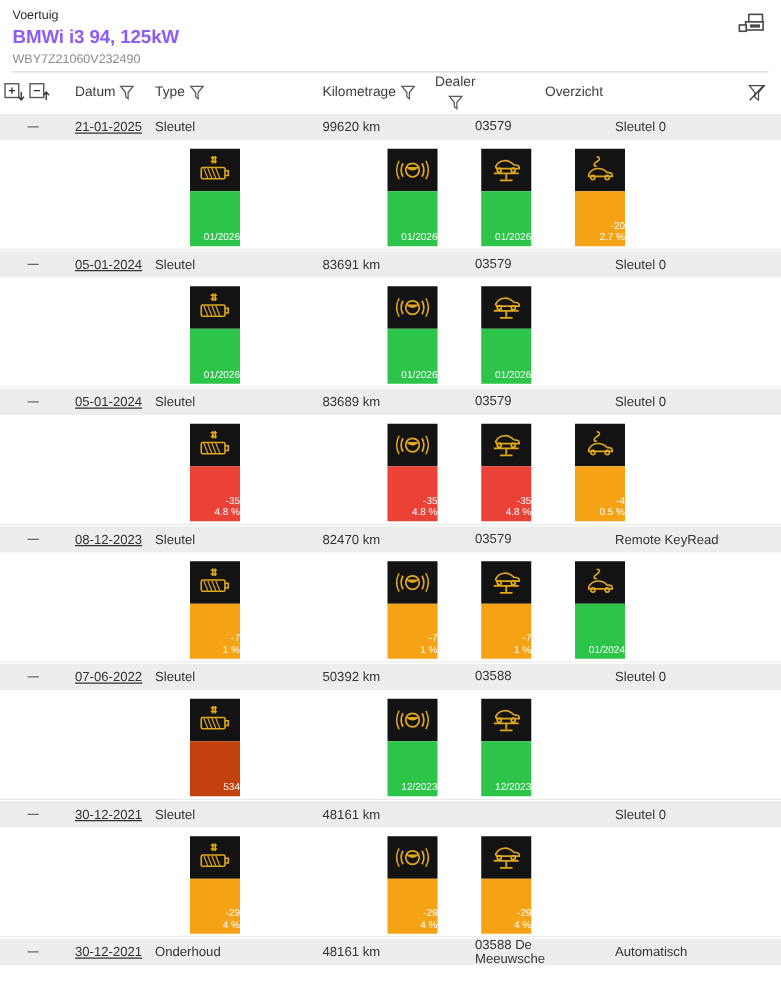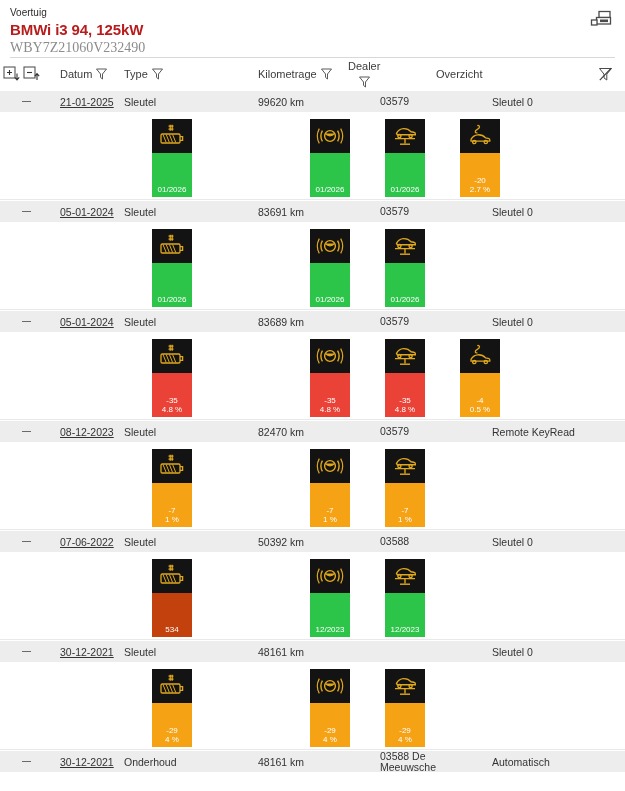--- a/index.html
+++ b/index.html
@@ -8,22 +8,22 @@
     background: #ffffff;
     font-family: "Liberation Sans", sans-serif;
     color: #1a1a1a;
     overflow: hidden;
   }
   #app { position: relative; width: 625px; height: 612px; }
 
   
   .hdr { position: relative; padding: 6px 10px 4px 10px; }
   .hdr-kicker { font-size: 10px; color: #2b2b2b; line-height: 13px; }
-  .hdr-title { font-size: 15px; font-weight: bold; color: #b91c1c; line-height: 20px; margin-top: 1px; letter-spacing: -0.1px; }
-  .hdr-vin { font-size: 14px; color: #8c8c8c; line-height: 13px; margin-top: 1px; font-family: Liberation Serif, serif; }
+  .hdr-title { font-size: 15px; font-weight: bold; color: #8b5cf6; line-height: 20px; margin-top: 1px; letter-spacing: -0.1px; }
+  .hdr-vin { font-size: 10px; color: #8c8c8c; line-height: 13px; margin-top: 1px; }
   .hdr-rule { position: absolute; left: 10px; right: 10px; bottom: 0; height: 1px; background: #d8d8d8; }
 
   .print-btn {
     position: absolute; top: 6px; right: 9px;
     width: 30px; height: 28px;
     display: flex; align-items: center; justify-content: center;
     cursor: pointer; background: transparent; border: 0;
   }
 
   
@@ -69,21 +69,21 @@
   
   .panel { position: relative; height: 88px; background: #ffffff; }
   .tile { position: absolute; top: 7px; width: 40px; }
   .tile-ico {
     height: 34px; background: #131313;
     display: flex; align-items: center; justify-content: center;
   }
   .tile-body {
     height: 44px;
     display: flex; flex-direction: column;
-    align-items: center; justify-content: flex-end;
+    align-items: flex-end; justify-content: flex-end;
     padding-bottom: 3px;
     color: #ffffff; font-size: 8px; line-height: 9px;
     text-align: center;
   }
   .t-col0 { left: 152px; }
   .t-col1 { left: 310px; }
   .t-col2 { left: 385px; }
   .t-col3 { left: 460px; }
   svg.ti { display: block; }
 
@@ -424,20 +424,35 @@
         <path d="M5 15.6h20M15 15.6v5"></path>
         <path d="M10 21.2h10"></path>
       </g>
     </svg>
           </div>
           <div class="tile-body" style="background:#f5a215">
             <span>-7</span>
             <span>1 %</span>
           </div>
         </div>
+        <div class="tile t-col3">
+          <div class="tile-ico">
+    <svg class="ti" width="30" height="26" viewBox="0 0 30 26">
+      <g stroke="#e0a81c" fill="none" stroke-width="1.3">
+        <path d="M12.3 2.6q2.2-.4 2.2 1.2 0 1.6-2.1 2.6-2.1 1-2.1 2.4 0 1.4 2.2 1"></path>
+        <path d="M6 16.4q2.4-4.4 6.8-4.6 4.6-.3 7.8 3.1l2.6.4q1.6.3 1.6 1.5v1.3H6z"></path>
+        <circle cx="9.3" cy="19" r="1.7"></circle>
+        <circle cx="20.8" cy="19" r="1.7"></circle>
+      </g>
+    </svg>
+          </div>
+          <div class="tile-body" style="background:#2cc54a">
+            <span>01/2024</span>
+          </div>
+        </div>
         <div class="panel-sep"></div>
       </div>
       <div class="row">
         <span class="minus"></span>
         <span class="cell c-date">07-06-2022</span>
         <span class="cell c-type">Sleutel</span>
         <span class="cell c-km">50392 km</span>
         <span class="cell c-deal">03588</span>
         <span class="cell c-over">Sleutel 0</span>
       </div>

